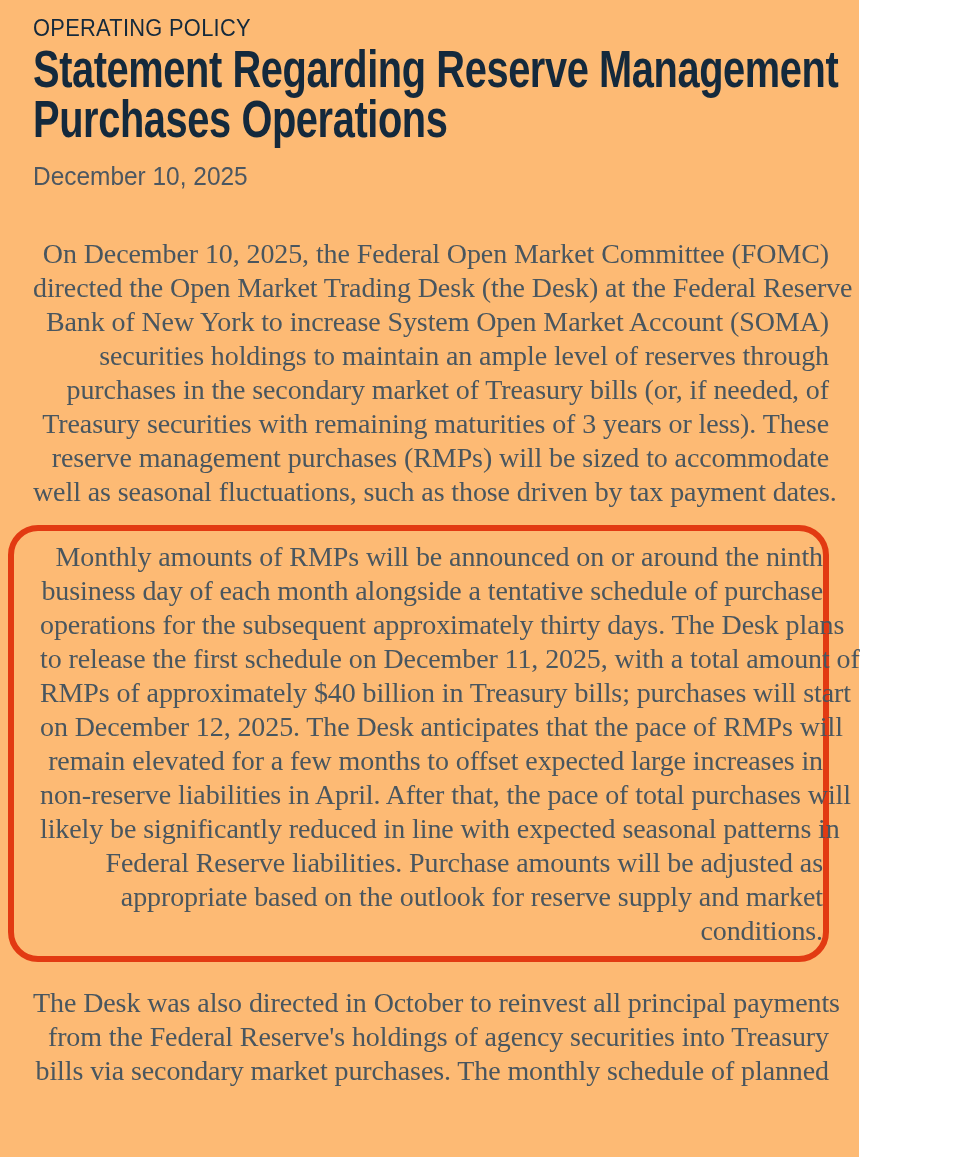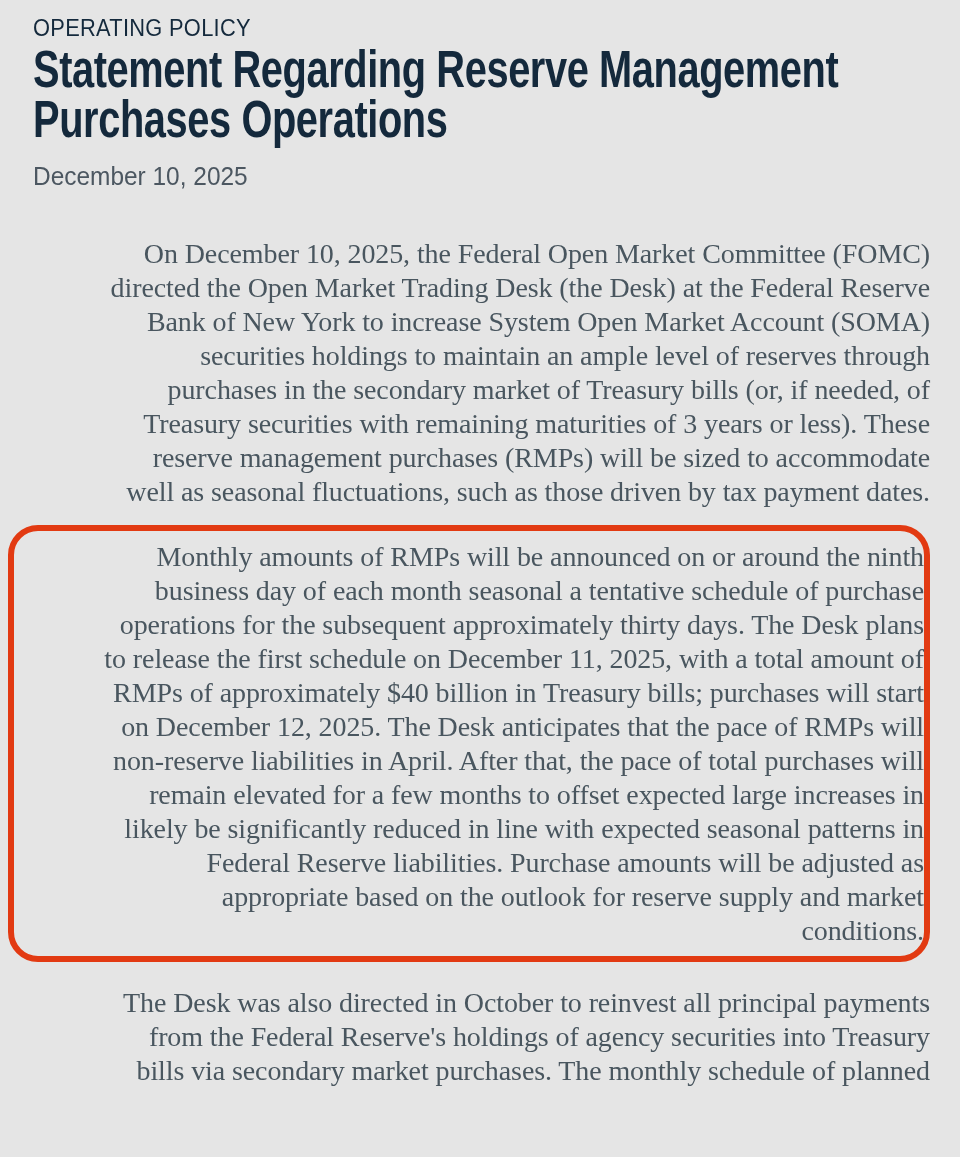--- a/index.html
+++ b/index.html
@@ -2,25 +2,25 @@
 <html><head>
 <meta charset="utf-8">
 <style>
   html, body {
     margin: 0;
     padding: 0;
     background: #ffffff;
     overflow-x: hidden;
   }
   .page {
-    width: 960px;
+    width: 859px;
     min-height: 1157px;
     box-sizing: border-box;
     padding: 15px 30px 0 33px;
-    background: #e5e5e5;
+    background: #fdba74;
     font-family: "Liberation Serif", serif;
   }
   .eyebrow {
     font-family: "Liberation Sans", sans-serif;
     font-size: 23px;
     line-height: 26px;
     letter-spacing: 0.3px;
     color: #14293c;
     white-space: nowrap;
     transform: scaleX(0.95);
@@ -100,27 +100,27 @@
       <div class="line">securities holdings to maintain an ample level of reserves through</div>
       <div class="line">purchases in the secondary market of Treasury bills (or, if needed, of</div>
       <div class="line">Treasury securities with remaining maturities of 3 years or less). These</div>
       <div class="line">reserve management purchases (RMPs) will be sized to accommodate</div>
       <div class="line">well as seasonal fluctuations, such as those driven by tax payment dates.</div>
     </div>
 
   <div class="highlight-box" style="border-color: rgb(226, 58, 18);">
     <div class="para" style="color: rgb(73, 86, 95);">
         <div class="line">Monthly amounts of RMPs will be announced on or around the ninth</div>
-        <div class="line">business day of each month seasonal a tentative schedule of purchase</div>
+        <div class="line">business day of each month alongside a tentative schedule of purchase</div>
         <div class="line">operations for the subsequent approximately thirty days. The Desk plans</div>
         <div class="line">to release the first schedule on December 11, 2025, with a total amount of</div>
         <div class="line">RMPs of approximately $40 billion in Treasury bills; purchases will start</div>
         <div class="line">on December 12, 2025. The Desk anticipates that the pace of RMPs will</div>
+        <div class="line">remain elevated for a few months to offset expected large increases in</div>
         <div class="line">non-reserve liabilities in April. After that, the pace of total purchases will</div>
-        <div class="line">remain elevated for a few months to offset expected large increases in</div>
         <div class="line">likely be significantly reduced in line with expected seasonal patterns in</div>
         <div class="line">Federal Reserve liabilities. Purchase amounts will be adjusted as</div>
         <div class="line">appropriate based on the outlook for reserve supply and market</div>
         <div class="line">conditions.</div>
       </div>
   </div>
 
   <div class="para para-3" style="color: rgb(73, 86, 95);">
       <div class="line">The Desk was also directed in October to reinvest all principal payments</div>
       <div class="line">from the Federal Reserve's holdings of agency securities into Treasury</div>

